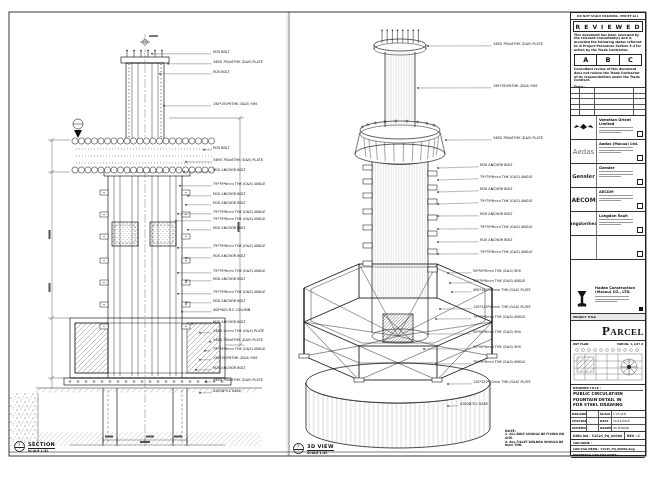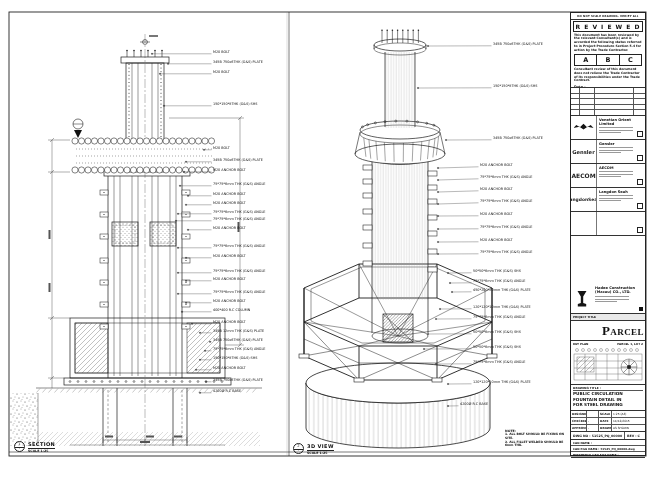--- a/index.html
+++ b/index.html
@@ -728,20 +728,30 @@
             </div>
             <div class="tb-comp-text">
               <div class="tb-comp-name">Venetian Orient Limited</div>
               <div class="addr-bar"></div>
               <div class="addr-bar"></div>
               <div class="addr-bar short"></div>
             </div>
             <div class="tb-check"></div>
           </div>
           <div class="tb-comp">
+            <div class="tb-logo lg-aedas">Aedas</div>
+            <div class="tb-comp-text">
+              <div class="tb-comp-name">Aedas (Macau) Ltd.</div>
+              <div class="addr-bar"></div>
+              <div class="addr-bar"></div>
+              <div class="addr-bar short"></div>
+            </div>
+            <div class="tb-check"></div>
+          </div>
+          <div class="tb-comp">
             <div class="tb-logo lg-gensler">Gensler</div>
             <div class="tb-comp-text">
               <div class="tb-comp-name">Gensler</div>
               <div class="addr-bar"></div>
               <div class="addr-bar"></div>
               <div class="addr-bar short"></div>
             </div>
             <div class="tb-check"></div>
           </div>
           <div class="tb-comp">

